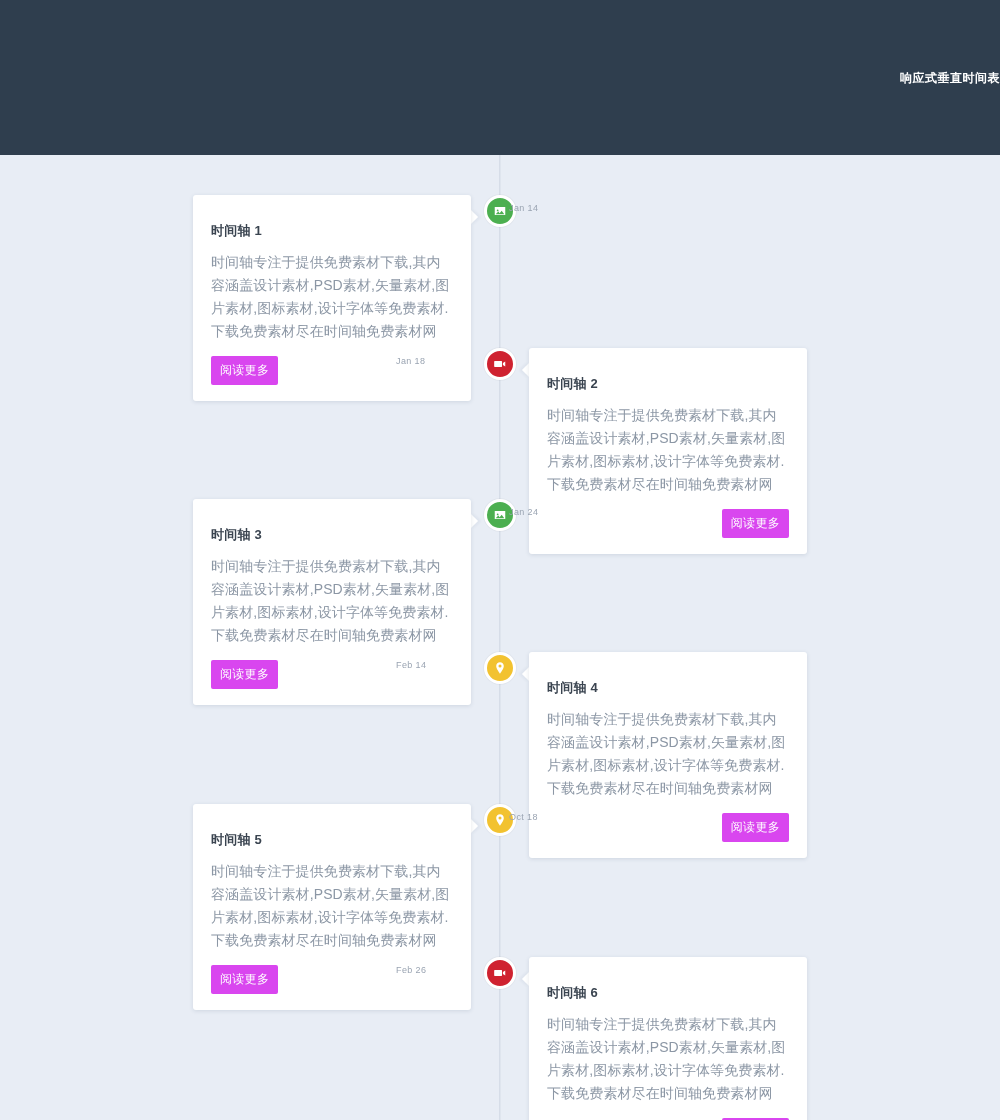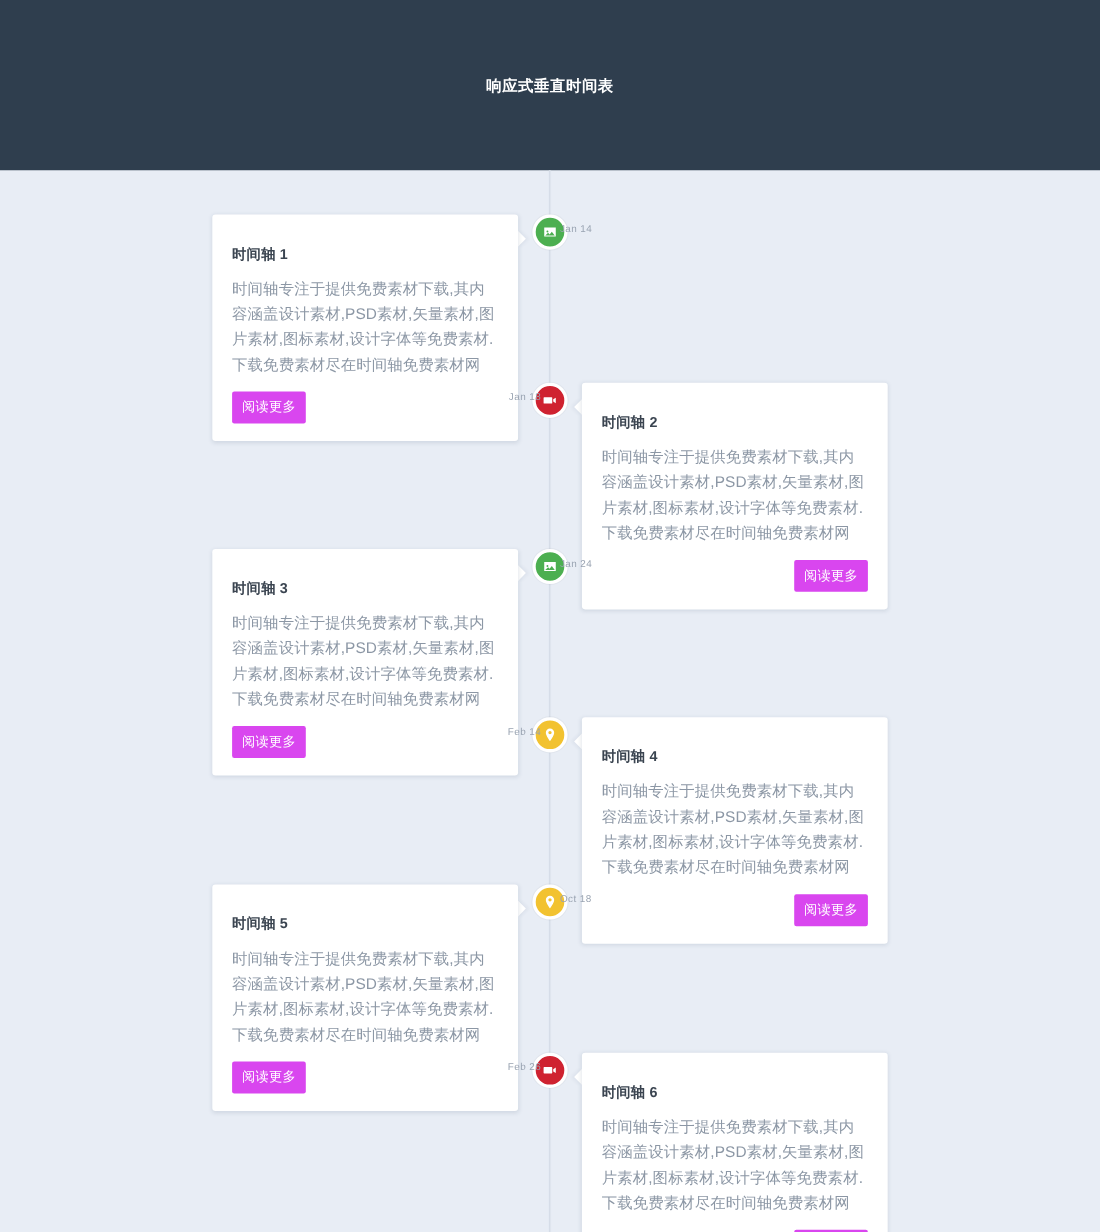--- a/index.html
+++ b/index.html
@@ -16,23 +16,23 @@
     width: 1000px;
     height: 155px;
     background: #2f3e4e;
     position: relative;
   }
   .page-header-title {
     position: absolute;
     left: 0;
     right: 0;
     top: 70px;
-    text-align: center;
+    text-align: right;
     color: #ffffff;
-    font-size: 14px;
+    font-size: 12px;
     font-weight: bold;
     letter-spacing: 0.5px;
   }
 
   
   .timeline {
     position: relative;
     width: 1000px;
     height: 965px;
     background: #e8edf5;
@@ -129,21 +129,21 @@
   
   .tl-date {
     position: absolute;
     top: 8px;
     font-size: 9px;
     color: #9aa4b2;
     letter-spacing: 0.4px;
     white-space: nowrap;
   }
   .tl-row.left  .tl-date { left: 509px; }
-  .tl-row.right .tl-date { left: 432px; width: 60px; text-align: right; }
+  .tl-row.right .tl-date { left: 396px; width: 60px; }
 </style>
 </head>
 <body>
 
 <div class="page-header">
   <div class="page-header-title">响应式垂直时间表</div>
 </div>
 
 <div class="timeline">
   <div class="timeline-spine"></div>

